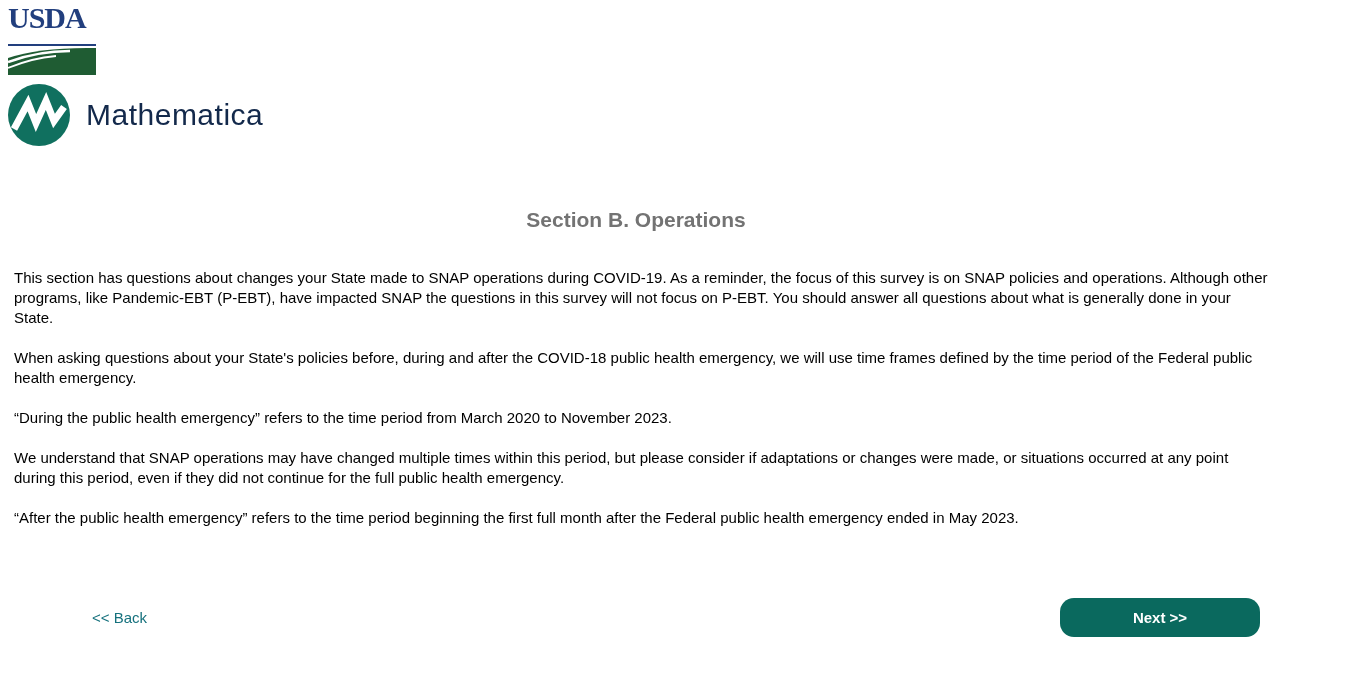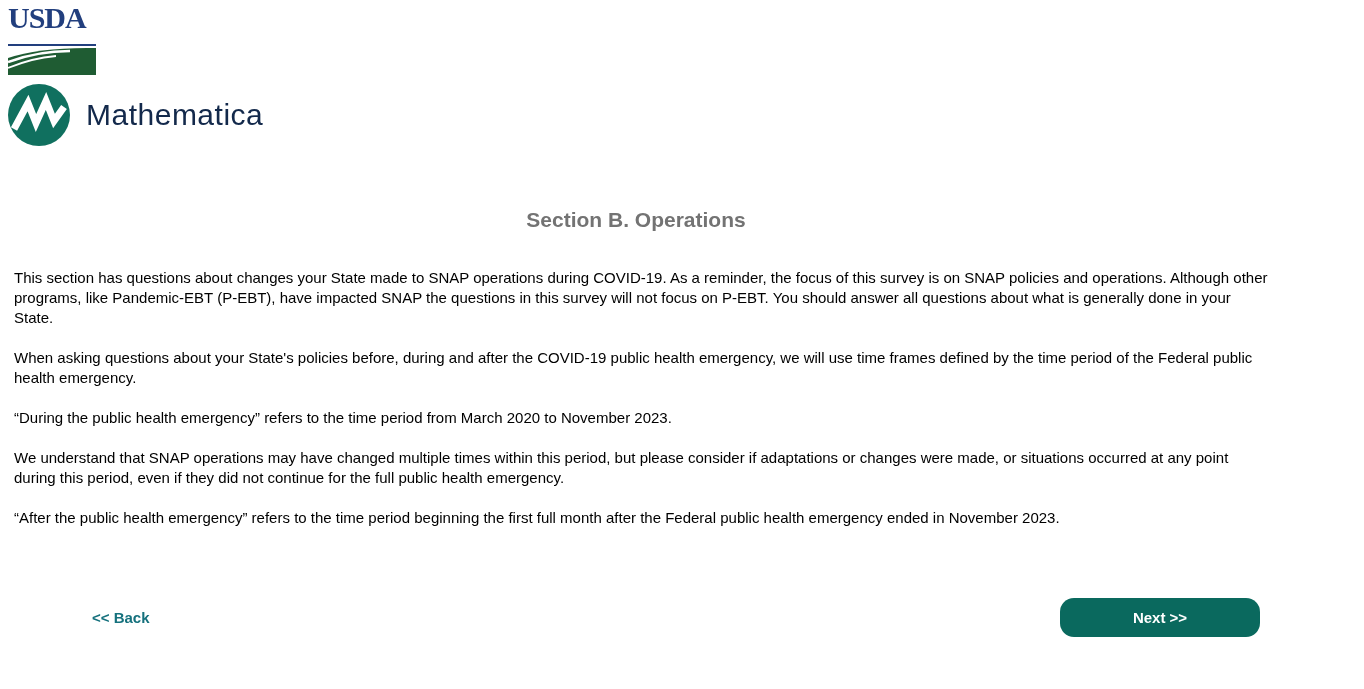--- a/index.html
+++ b/index.html
@@ -81,21 +81,21 @@
     line-height: 20px;
     color: #000000;
   }
 
   
   .back-link {
     position: absolute;
     left: 92px;
     top: 609px;
     font-size: 15px;
-    font-weight: bold;
+    font-weight: normal;
     color: #15717d;
     text-decoration: none;
     cursor: pointer;
   }
   .next-button {
     position: absolute;
     left: 1060px;
     top: 598px;
     width: 200px;
     height: 39px;
@@ -128,22 +128,22 @@
       <circle cx="31" cy="31" r="31" fill="#10705f"></circle>
       <polyline points="6,45 20,19 28,39 38,17 46,37 56,23" fill="none" stroke="#ffffff" stroke-width="7" stroke-linecap="butt" stroke-linejoin="miter"></polyline>
     </svg>
     <div class="math-word">Mathematica</div>
   </div>
 
   <h1 class="section-title">Section B. Operations</h1>
 
   <div class="intro">
     <p>This section has questions about changes your State made to SNAP operations during COVID-19. As a reminder, the focus of this survey is on SNAP policies and operations. Although other programs, like Pandemic-EBT (P-EBT), have impacted SNAP the questions in this survey will not focus on P-EBT. You should answer all questions about what is generally done in your State.</p>
-    <p>When asking questions about your State's policies before, during and after the COVID-19 public health emergency, we will use time frames defined by the time period of the Federal public health emergency.</p>
+    <p>When asking questions about your State's policies before, during and after the COVID-18 public health emergency, we will use time frames defined by the time period of the Federal public health emergency.</p>
     <p>“During the public health emergency” refers to the time period from March 2020 to November 2023.</p>
     <p>We understand that SNAP operations may have changed multiple times within this period, but please consider if adaptations or changes were made, or situations occurred at any point during this period, even if they did not continue for the full public health emergency.</p>
-    <p>“After the public health emergency” refers to the time period beginning the first full month after the Federal public health emergency ended in November 2023.</p>
+    <p>“After the public health emergency” refers to the time period beginning the first full month after the Federal public health emergency ended in May 2023.</p>
   </div>
 
   <a class="back-link">&lt;&lt; Back</a>
   <button class="next-button">Next &gt;&gt;</button>
 
 </div>
 
 </body></html>

